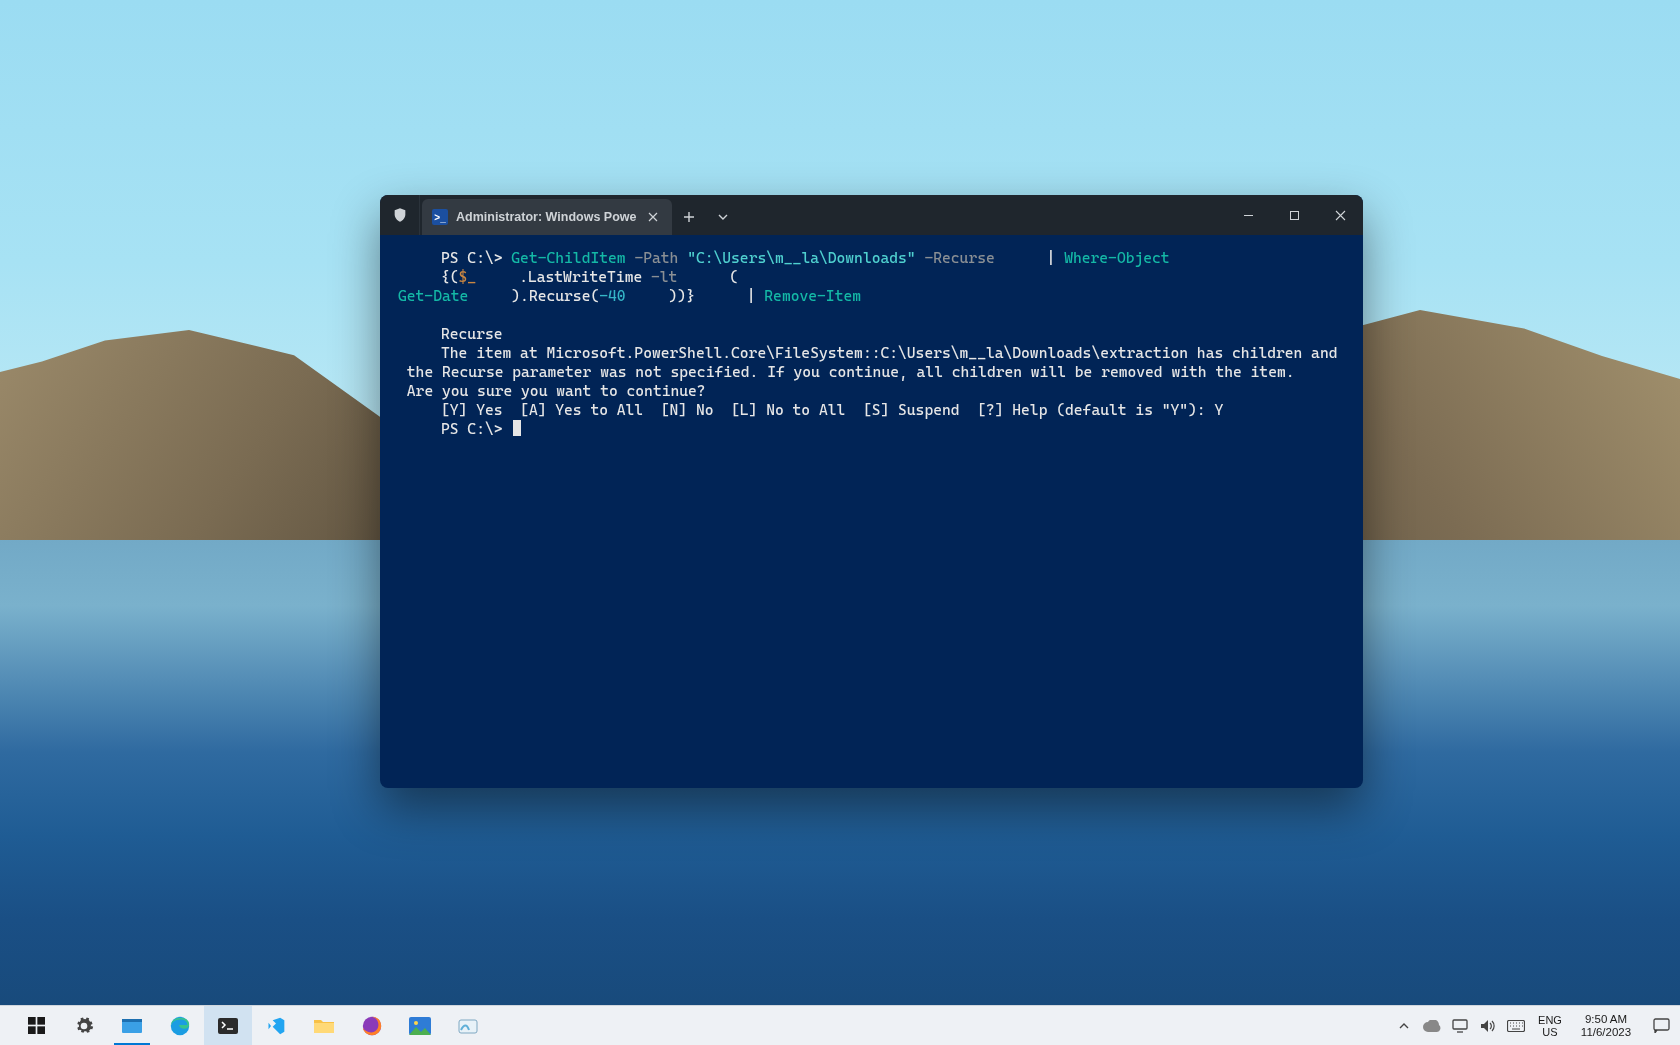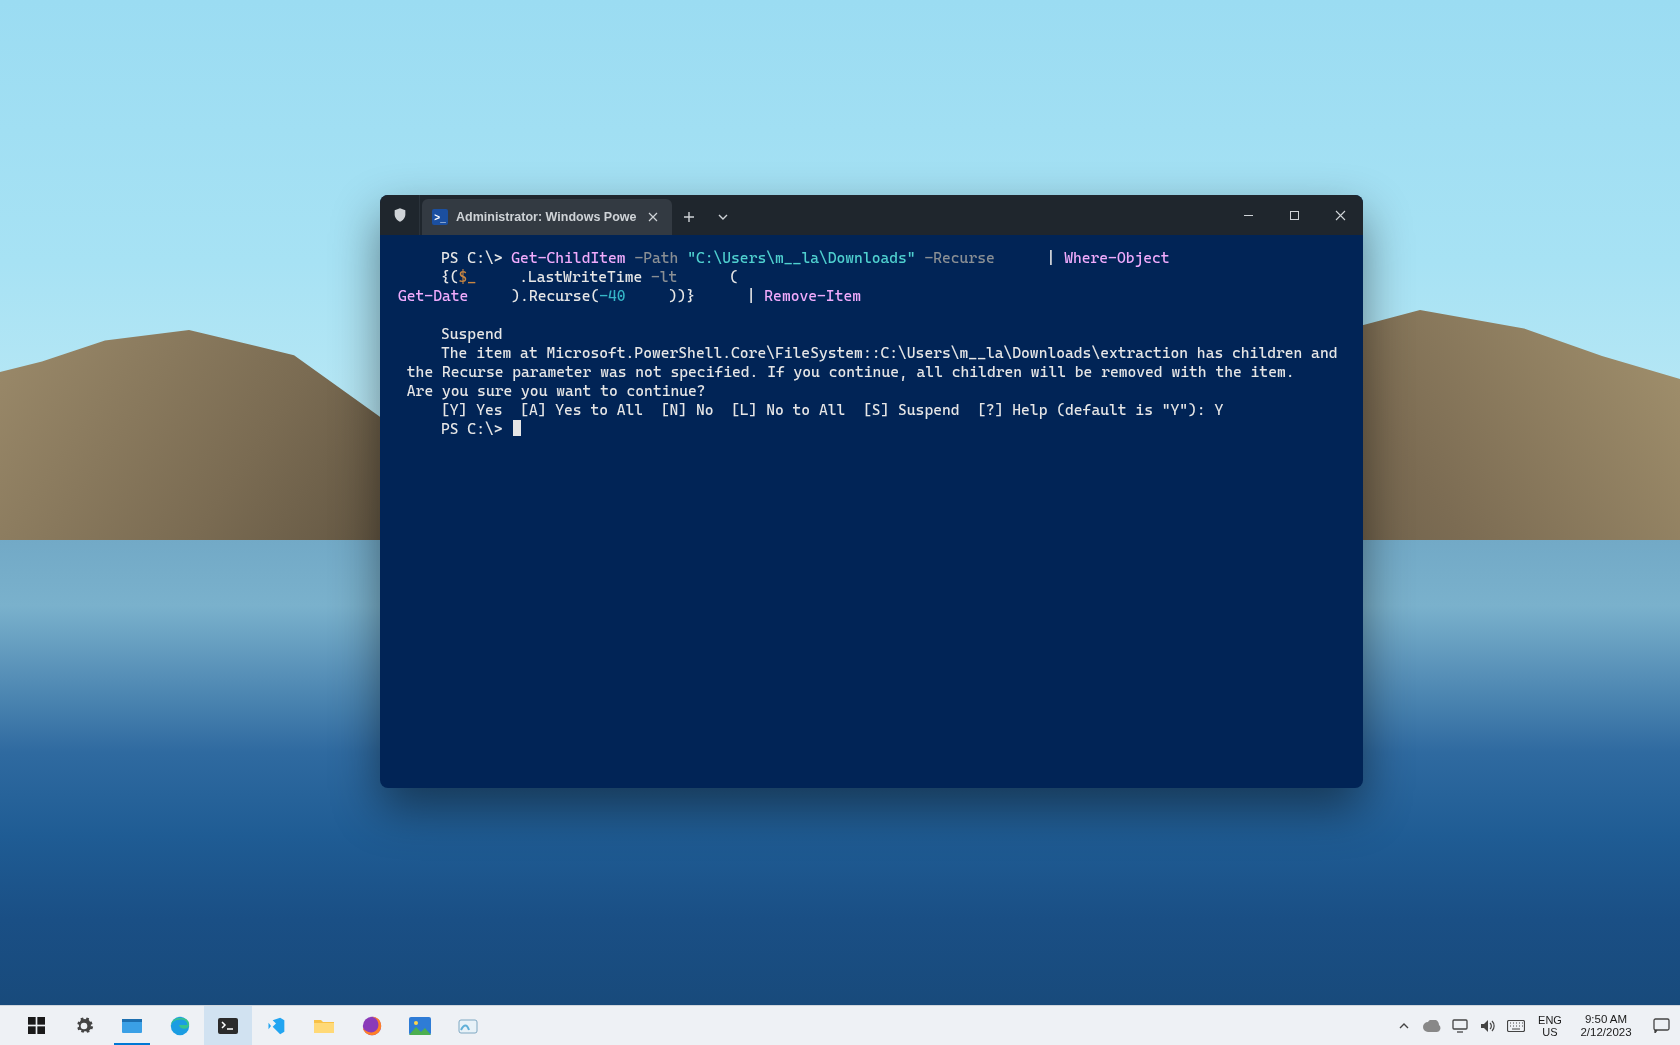--- a/index.html
+++ b/index.html
@@ -77,21 +77,21 @@
   .terminal-body {
     position:absolute; left:0; right:0; top:40px; bottom:0;
     padding: 14px 18px;
     font-family: "Cascadia Mono","Consolas",monospace;
     font-size: 15px;
     line-height: 19px;
     color: #e6e6e6;
     white-space: pre-wrap;
   }
   .c-white  { color:#e6e6e6;margin-left:43px; }
-  .c-yellow { color:#f0abfc; }
+  .c-yellow { color:#14b8a6; }
   .c-gray   { color:#8a8f94;margin-top:20px; }
   .c-teal   { color:#4fd0cf; }
   .c-cyan   { color:#35b6c7; }
   .c-orange { color:#c98642; }
   .cursor {
     display:inline-block; width:8px; height:16px; background:#e6e6e6;
     vertical-align: -2px; margin-left:2px;
     animation: blink 1s step-start infinite;
   }
   @keyframes blink { 50% { opacity: 0; } }
@@ -170,21 +170,21 @@
         <svg width="11" height="11" viewBox="0 0 11 11">
             <path stroke="#cfd3d7" stroke-width="1.1" d="M1 1l9 9M10 1l-9 9"></path>
           </svg>
       </div>
     </div>
   </div>
 
   <div class="terminal-body"><span class="c-white">PS C:\&gt; </span><span class="c-yellow">Get-ChildItem</span><span> </span><span class="c-gray">-Path</span><span> </span><span class="c-teal">"C:\Users\m__la\Downloads"</span><span> </span><span class="c-gray">-Recurse</span><span> </span><span class="c-white">|</span><span> </span><span class="c-yellow">Where-Object</span><span> </span><span class="c-white">{(</span><span class="c-orange">$_</span><span class="c-white">.LastWriteTime</span><span> </span><span class="c-gray">-lt</span><span> </span><span class="c-white">(</span>
 <span class="c-yellow">Get-Date</span><span class="c-white">).Recurse(</span><span class="c-cyan">-40</span><span class="c-white">))} </span><span class="c-white">|</span><span> </span><span class="c-yellow">Remove-Item</span>
 
-<span class="c-white">Suspend</span>
+<span class="c-white">Recurse</span>
 <span class="c-white">The item at Microsoft.PowerShell.Core\FileSystem::C:\Users\m__la\Downloads\extraction has children and
  the Recurse parameter was not specified. If you continue, all children will be removed with the item.
  Are you sure you want to continue?</span>
 <span class="c-white">[Y] Yes  [A] Yes to All  [N] No  [L] No to All  [S] Suspend  [?] Help (default is "Y"): Y</span>
 <span class="c-white">PS C:\&gt; </span><span class="cursor"></span></div>
 </div>
 
 <div class="taskbar">
   <div class="tb-left">
     <div class="tb-item">
@@ -278,21 +278,21 @@
           <rect x="0.5" y="0.5" width="17" height="11" rx="1.5" fill="none" stroke="#444" stroke-width="1.2"></rect>
           <path stroke="#444" stroke-width="1" d="M3 3h1m2 0h1m2 0h1m2 0h1m2 0h1M3 6h1m2 0h1m2 0h1m2 0h1m2 0h1M5 9h8"></path>
         </svg>
     </div>
     <div class="lang">
       <span>ENG</span>
       <span>US</span>
     </div>
     <div class="clock">
       <span>9:50 AM</span>
-      <span>2/12/2023</span>
+      <span>11/6/2023</span>
     </div>
     <div class="notif">
       <svg width="17" height="15" viewBox="0 0 17 15">
           <rect x="1" y="1" width="15" height="11" rx="1.5" fill="none" stroke="#444" stroke-width="1.3"></rect>
           <path stroke="#444" stroke-width="1.3" d="M4 12l-2 3v-3"></path>
         </svg>
     </div>
   </div>
 </div>
 

